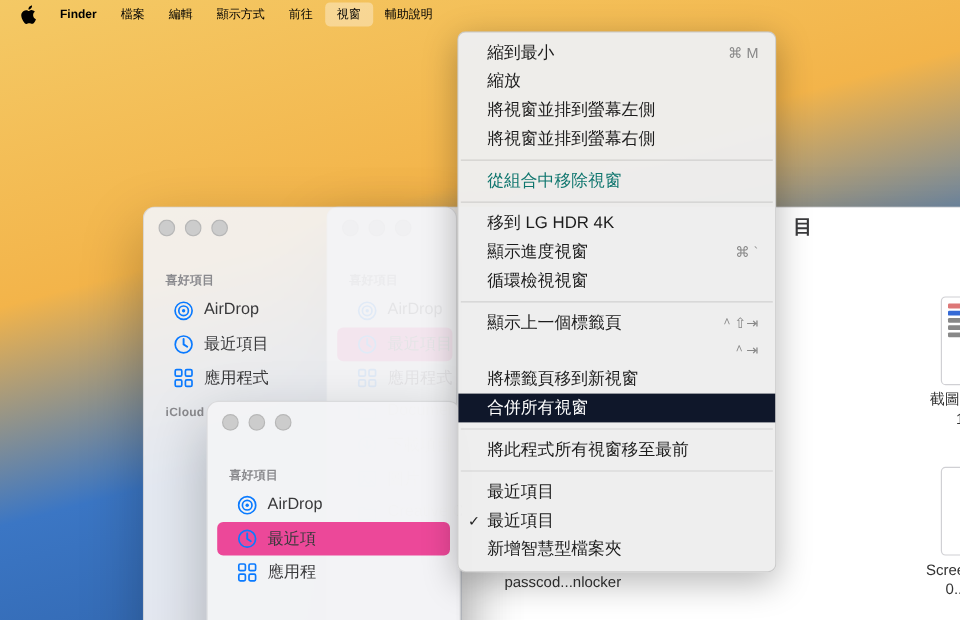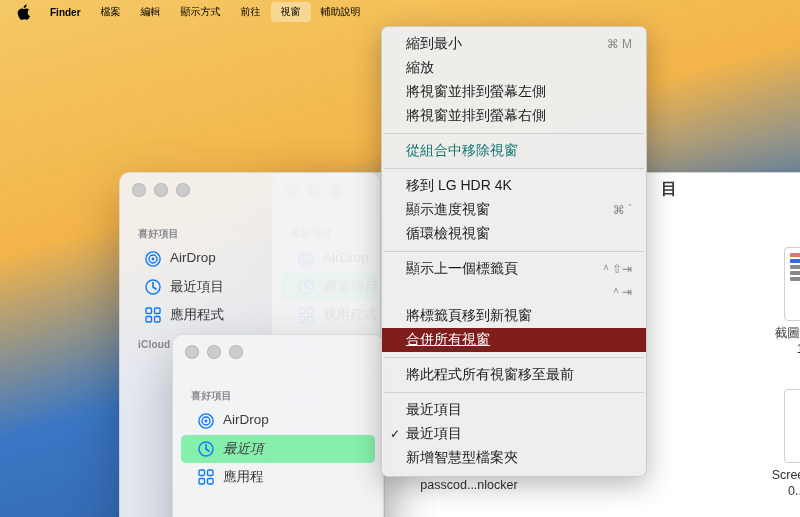--- a/index.html
+++ b/index.html
@@ -61,21 +61,21 @@
     position:relative;
     color:#1c1c1c;
     white-space: nowrap;
   }
   .dropdown .row .check {
     position:absolute; left:8px;
     font-size:12px;
   }
   .dropdown .row.disabled { color:#0f766e; }
   .dropdown .row.selected {
-    background:#7f1d1d; color:#fff;text-decoration:underline;
+    background:#0f172a; color:#fff;
   }
   .dropdown .row .hint {
     margin-left:auto; color:#888; font-size:12px;
     display:flex; gap:2px; align-items:center;
   }
   .dropdown hr {
     border:none; border-top:1px solid rgba(0,0,0,0.12);
     margin:5px 2px;
   }
 
@@ -108,22 +108,21 @@
     display:flex; 
     padding: 5px 10px 5px 16px;
     gap:8px;
     font-size:13.5px;
     color:#3a3a3c;
     border-radius:5px;
     margin: 0 8px;
     white-space:nowrap;
   }
   .side-item.selected {
-    background:#86efac;
-    font-style:italic;
+    background:#ec4899;
   }
   .side-item .ic {
     width:18px; height:18px;
     display:flex; align-items:center; justify-content:center;
     color:#0a7aff;
     flex:0 0 18px;
   }
   .side-item .ic svg { display:block; }
 
   

